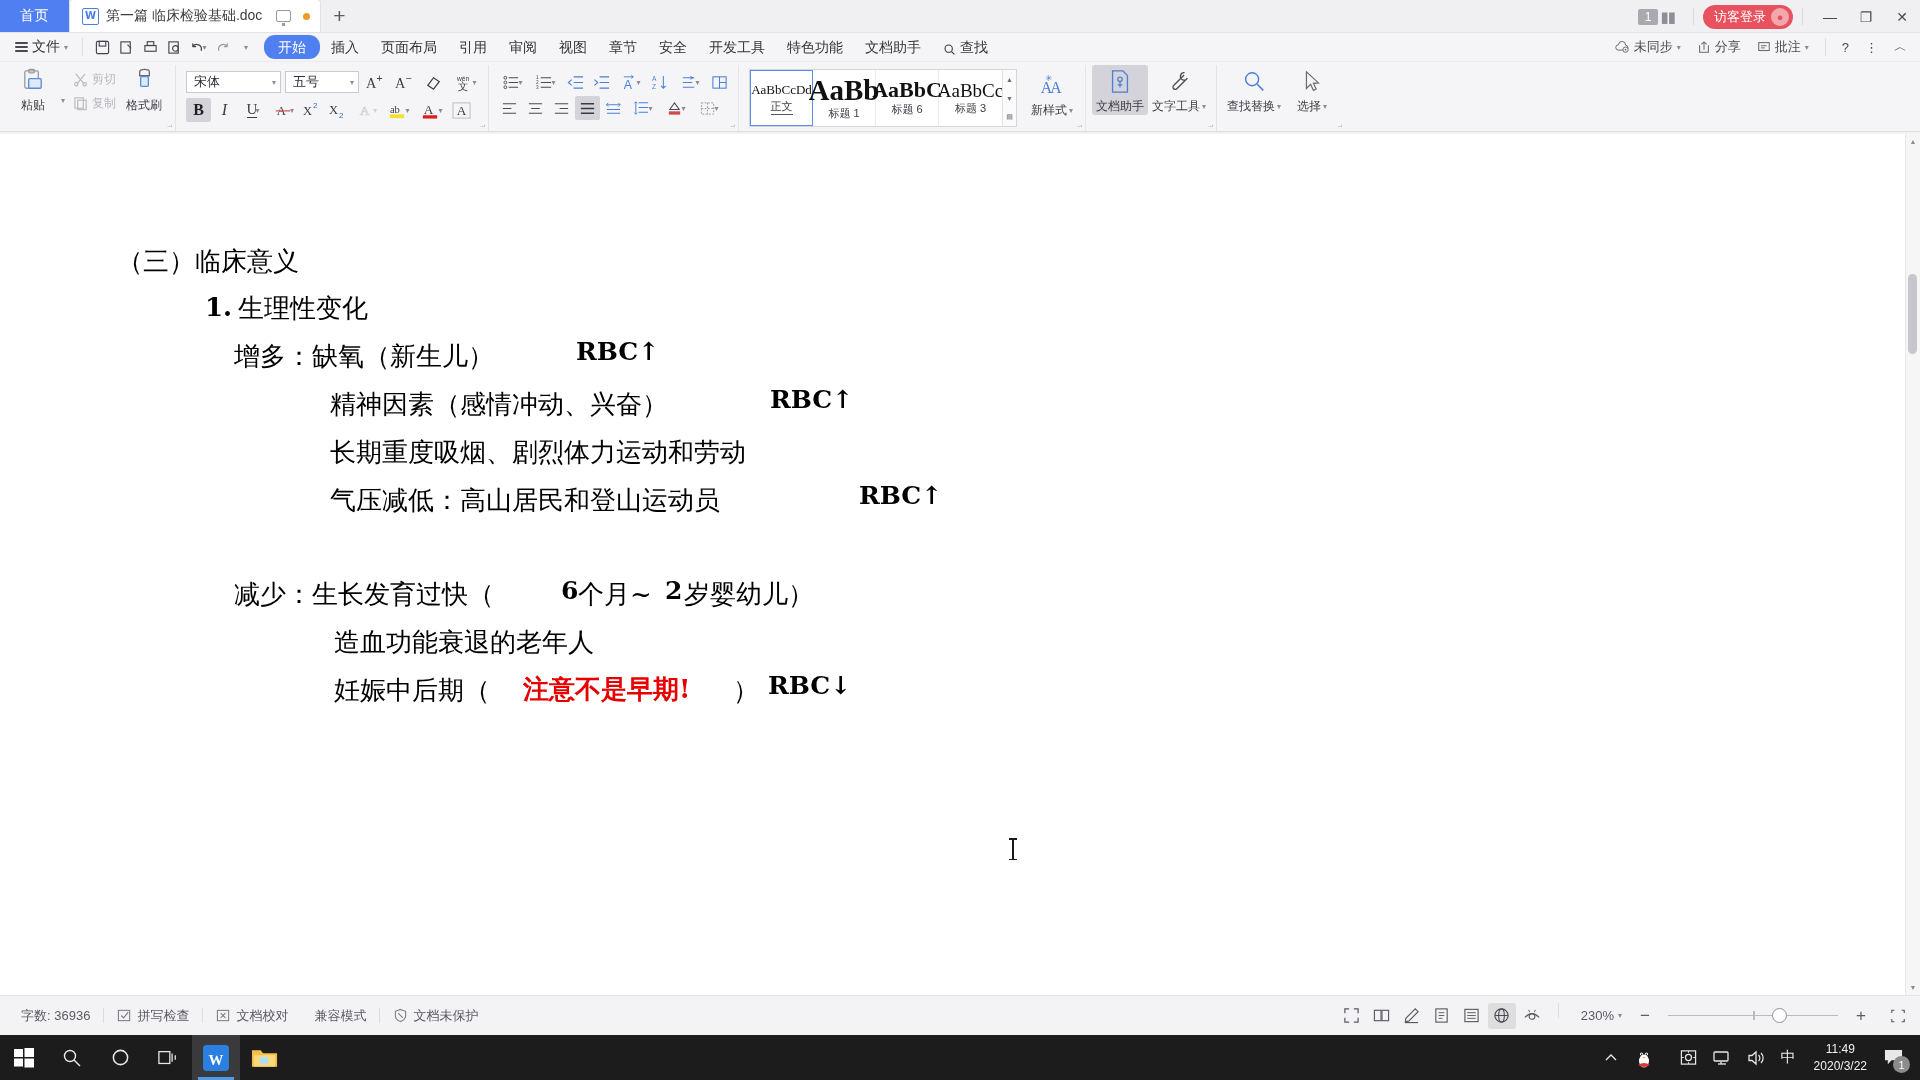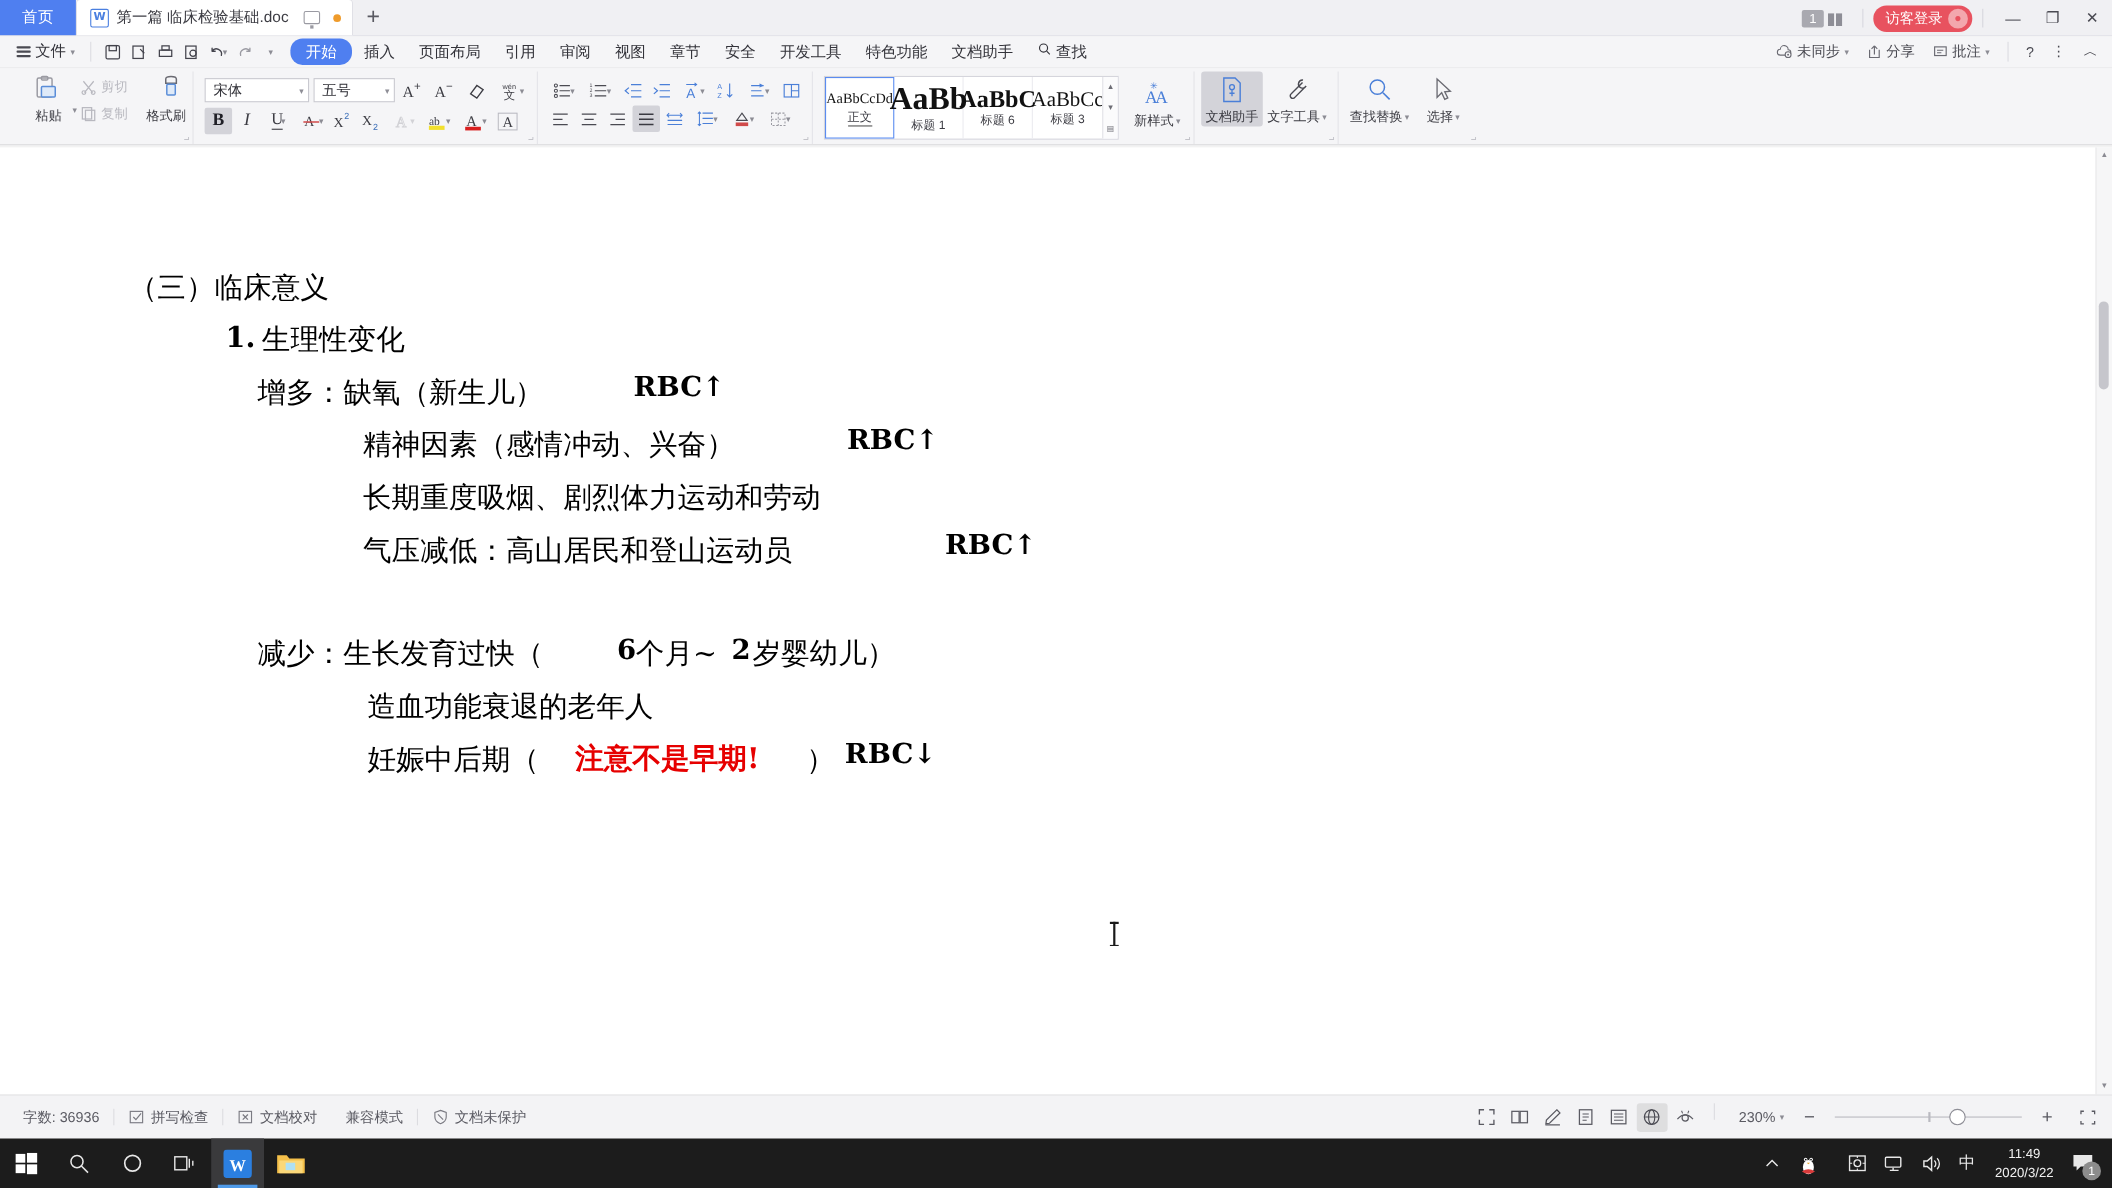--- a/index.html
+++ b/index.html
@@ -82,38 +82,38 @@
   .hamb i { display: block; height: 1.5px; background: #4a4a52; margin: 2.5px 0; border-radius:1px;}
   .caret { font-size: 8px; color: #8c8c94; }
   .qdiv { width: 1px; height: 18px; background: #dcdce2; margin: 0 7px; }
   .qicon { width: 24px; height: 22px; display:flex; align-items:center; justify-content:center; color:#43434c; }
   .qicon svg { display:block; }
   .menu-items { display: flex; align-items: center; margin-left: 6px; }
   .mi {
     font-size: 14px; color: #33333a; padding: 3px 11px; white-space: nowrap; line-height: 18px;
   }
   .mi.active { background: #4f7ff0; color: #fff; border-radius: 11px; padding: 3px 14px; }
-  .mi.find { display: flex; align-items: flex-start; gap: 4px; }
+  .mi.find { display: flex; align-items: flex-end; gap: 4px; }
   .menubar-right { position: absolute; right: 6px; display: flex; align-items: center; gap: 2px; }
   .mr-item { display: flex; align-items: center; gap: 4px; font-size: 13px; color: #4a4a52; padding: 0 7px; }
 
   
   .ribbon {
     height: 70px; background: #f5f5f7; display: flex; align-items: stretch;
     padding: 3px 0 0 4px; border-bottom: 1px solid #dededf; position: relative;
   }
   .rgroup { display: flex; align-items: flex-start; padding: 0 6px; position: relative; }
   .rgroup + .rgroup { border-left: 1px solid #e4e4e8; }
   .rgroup::after {
     content: "⌐"; position: absolute; right: 3px; bottom: -1px;
     font-size: 9px; color: #b5b5bd; transform: scaleX(-1) scaleY(-1);
   }
 
   .bigbtn {
-    width: 46px; display: flex; flex-direction: column; align-items: flex-end;
+    width: 46px; display: flex; flex-direction: column; align-items: center;
     gap: 2px; padding-top: 3px;
   }
   .bigbtn .lbl { font-size: 12px; color: #3c3c43; display:flex; align-items:center; gap:2px;}
   .smallcol { display: flex; flex-direction: column; justify-content: center; gap: 3px; padding-top: 4px;}
   .smallbtn { display: flex; align-items: center; gap: 4px; font-size: 12px; color: #b8b8bf; padding: 2px 3px;}
   .icon { display: inline-flex; align-items: center; justify-content: center; }
 
   .fontrow { display: flex; align-items: center; gap: 4px; padding-top: 5px; }
   .combo {
     height: 22px; border: 1px solid #c9c9d0; background: #fff; display: flex;

